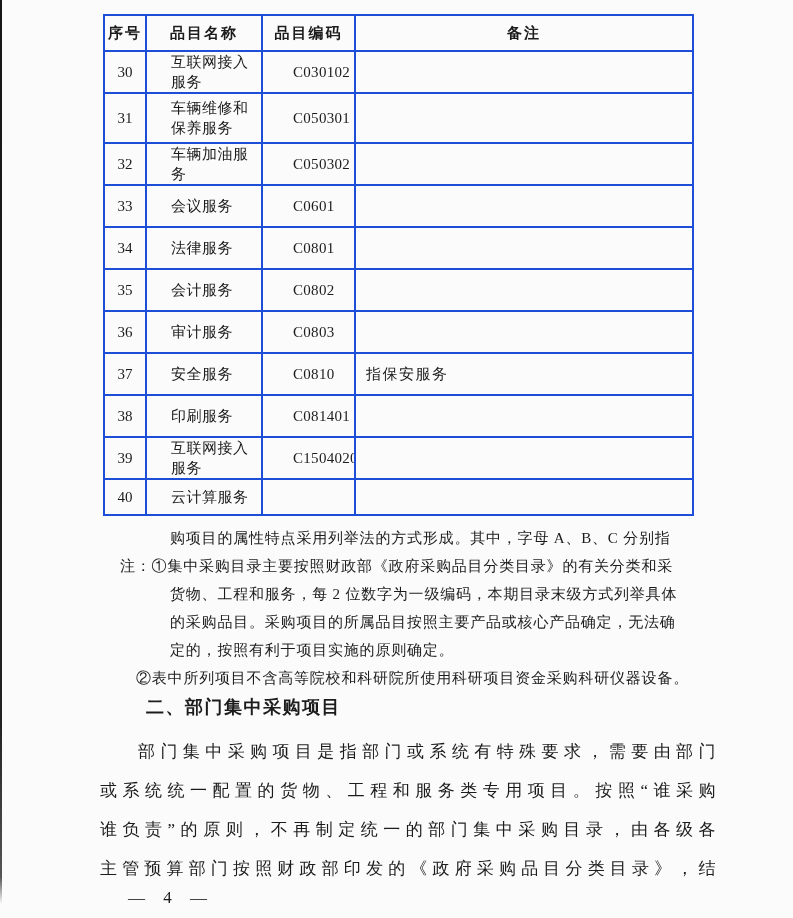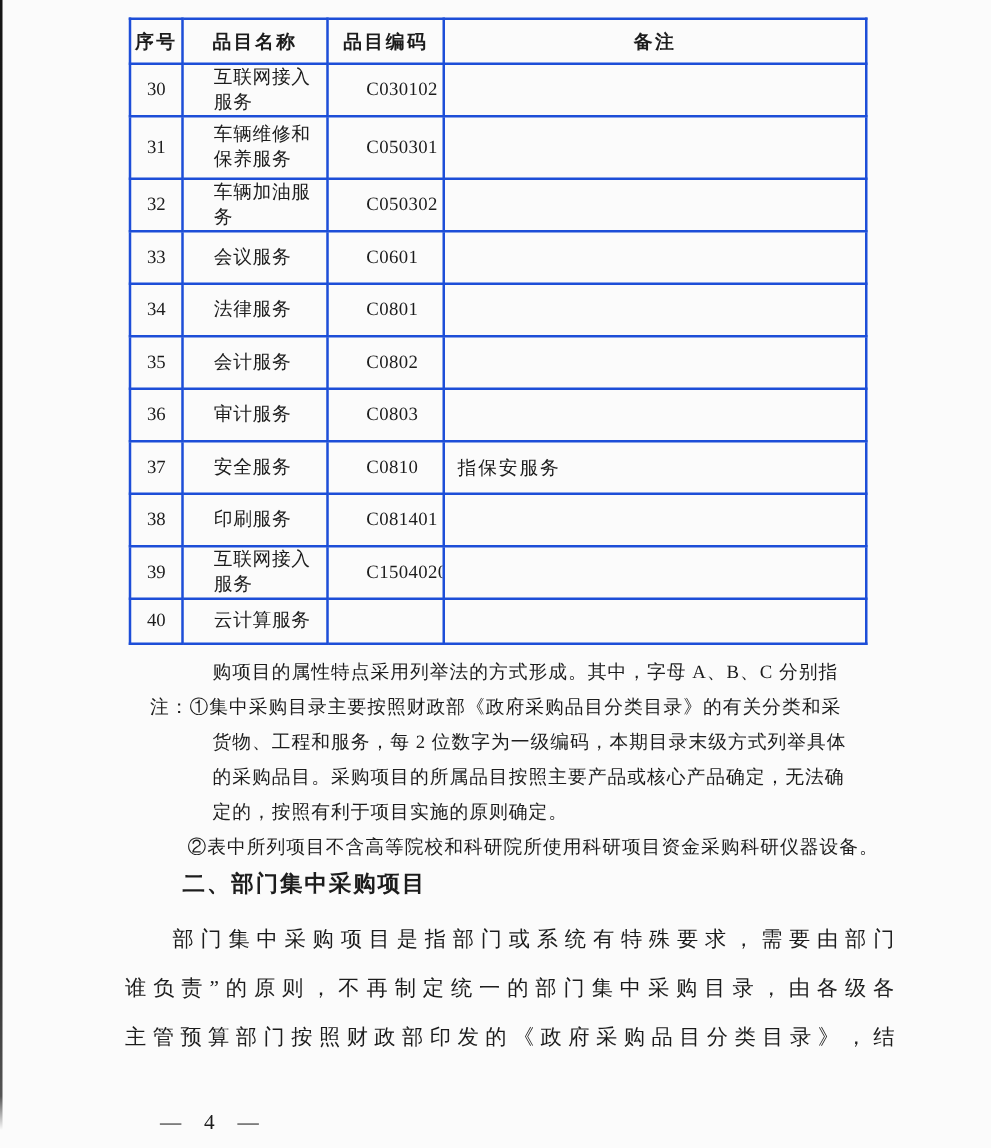--- a/index.html
+++ b/index.html
@@ -39,21 +39,21 @@
   td.c-name   { padding-left:24px; letter-spacing:0.5px; word-break:break-all; line-height:20px; }
   td.c-code   { padding-left:30px; letter-spacing:0.3px; }
   td.c-remark { padding-left:10px; letter-spacing:1.5px; }
   
   .notes {
     position:absolute; left:120px; top:524px; width:585px;
     font-size:15px; line-height:28px; letter-spacing:0.8px;
     white-space:nowrap;
   }
   .notes .cont { margin-left:50px; }
-  .notes .n2   { margin-left:30px; }
+  .notes .n2   { margin-left:16px; }
   
   .sec-heading {
     position:absolute; left:146px; top:695px;
     font-family:"Liberation Sans","DejaVu Sans",sans-serif;
     font-weight:bold; font-size:18px; letter-spacing:1.5px;
     white-space:nowrap;
   }
   .para {
     position:absolute; left:100px; top:732px; width:618px;
     font-size:17px;
@@ -168,17 +168,18 @@
   <div class="nline cont">货物、工程和服务，每 2 位数字为一级编码，本期目录末级方式列举具体</div>
   <div class="nline cont">的采购品目。采购项目的所属品目按照主要产品或核心产品确定，无法确</div>
   <div class="nline cont">定的，按照有利于项目实施的原则确定。</div>
   <div class="nline n2">②表中所列项目不含高等院校和科研院所使用科研项目资金采购科研仪器设备。</div>
 </div>
 
 <div class="sec-heading">二、部门集中采购项目</div>
 
 <div class="para">
   <div class="pline indent">部门集中采购项目是指部门或系统有特殊要求，需要由部门</div>
+  <div class="pline">或系统统一配置的货物、工程和服务类专用项目。按照“谁采购</div>
   <div class="pline">谁负责”的原则，不再制定统一的部门集中采购目录，由各级各</div>
   <div class="pline">主管预算部门按照财政部印发的《政府采购品目分类目录》，结</div>
 </div>
 
 <div class="page-number">— 4 —</div>
 
 </body></html>

